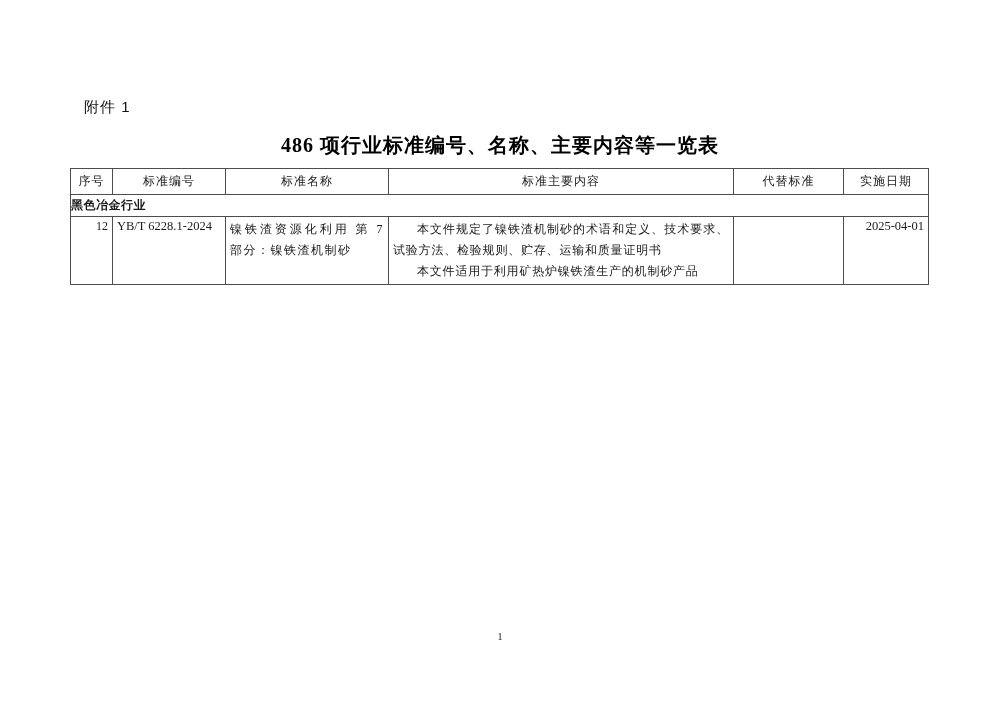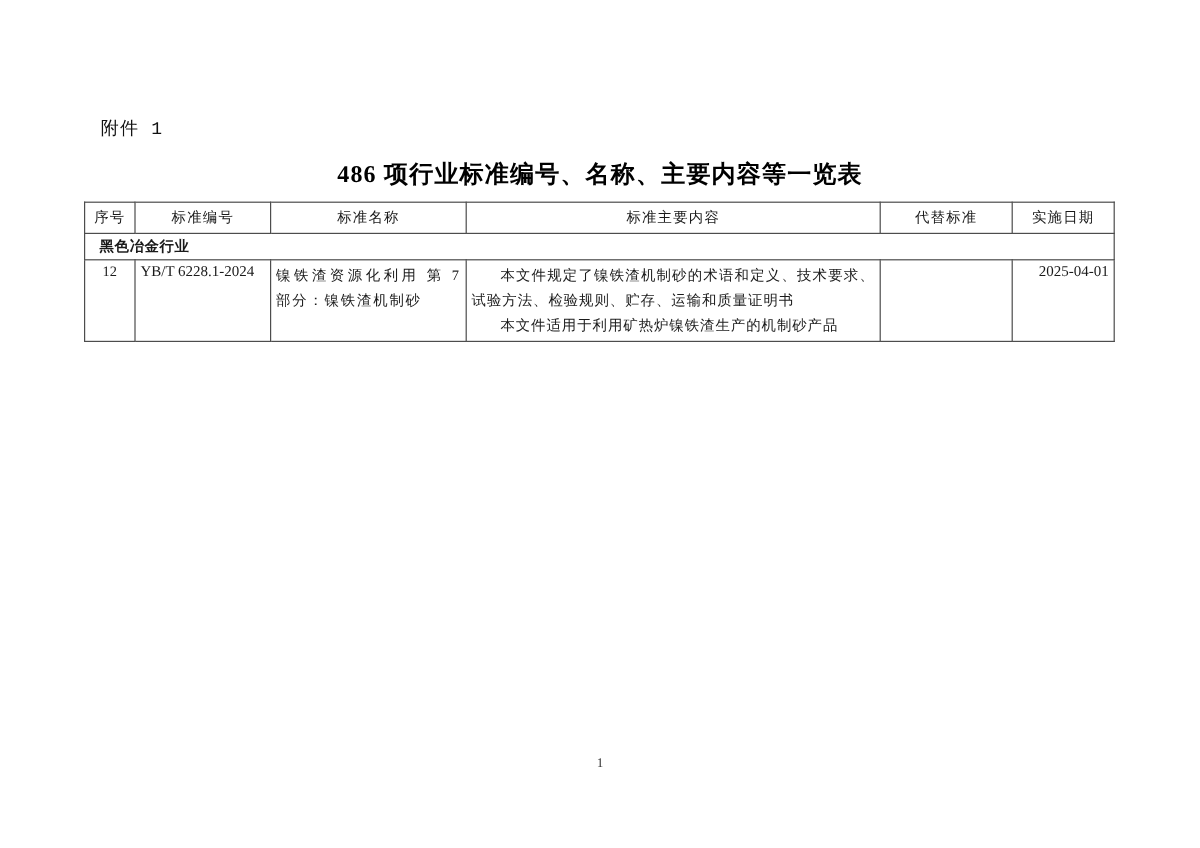--- a/index.html
+++ b/index.html
@@ -14,21 +14,21 @@
     background: #ffffff;
     color: #000000;
     font-family: "Liberation Serif", "DejaVu Serif", serif;
     overflow: hidden;
   }
   .attachment {
     position: absolute;
     left: 84px;
     top: 98px;
     font-size: 15px;
-    font-family: Liberation Mono, monospace;
+    font-family: Liberation Sans, sans-serif;
     color: #111111;
     letter-spacing: 1px;
   }
   .title {
     position: absolute;
     left: 0;
     top: 132px;
     width: 100%;
     margin: 0;
     text-align: center;
@@ -64,28 +64,28 @@
     vertical-align: middle;
     padding: 2px;
     letter-spacing: 1px;
   }
   tr.section td {
     height: 22px;
     font-family: "Liberation Sans", "DejaVu Sans", sans-serif;
     font-weight: bold;
     font-size: 12px;
     vertical-align: middle;
-    padding: 1px 12px;
+    padding: 1px 0;
     letter-spacing: 0.5px;
   }
   tr.r12 { height: 64px; }
   tr.r13 { height: 74px; }
   tr.r14 { height: 99px; }
   td.seq {
-    text-align: center;
+    text-align: right;
     padding-top: 5px;
     font-size: 12px;
   }
   td.code {
     padding: 5px 2px 2px 8px;
     font-size: 12.5px;
     white-space: nowrap;
   }
   td.name {
     padding: 3px 7px;

